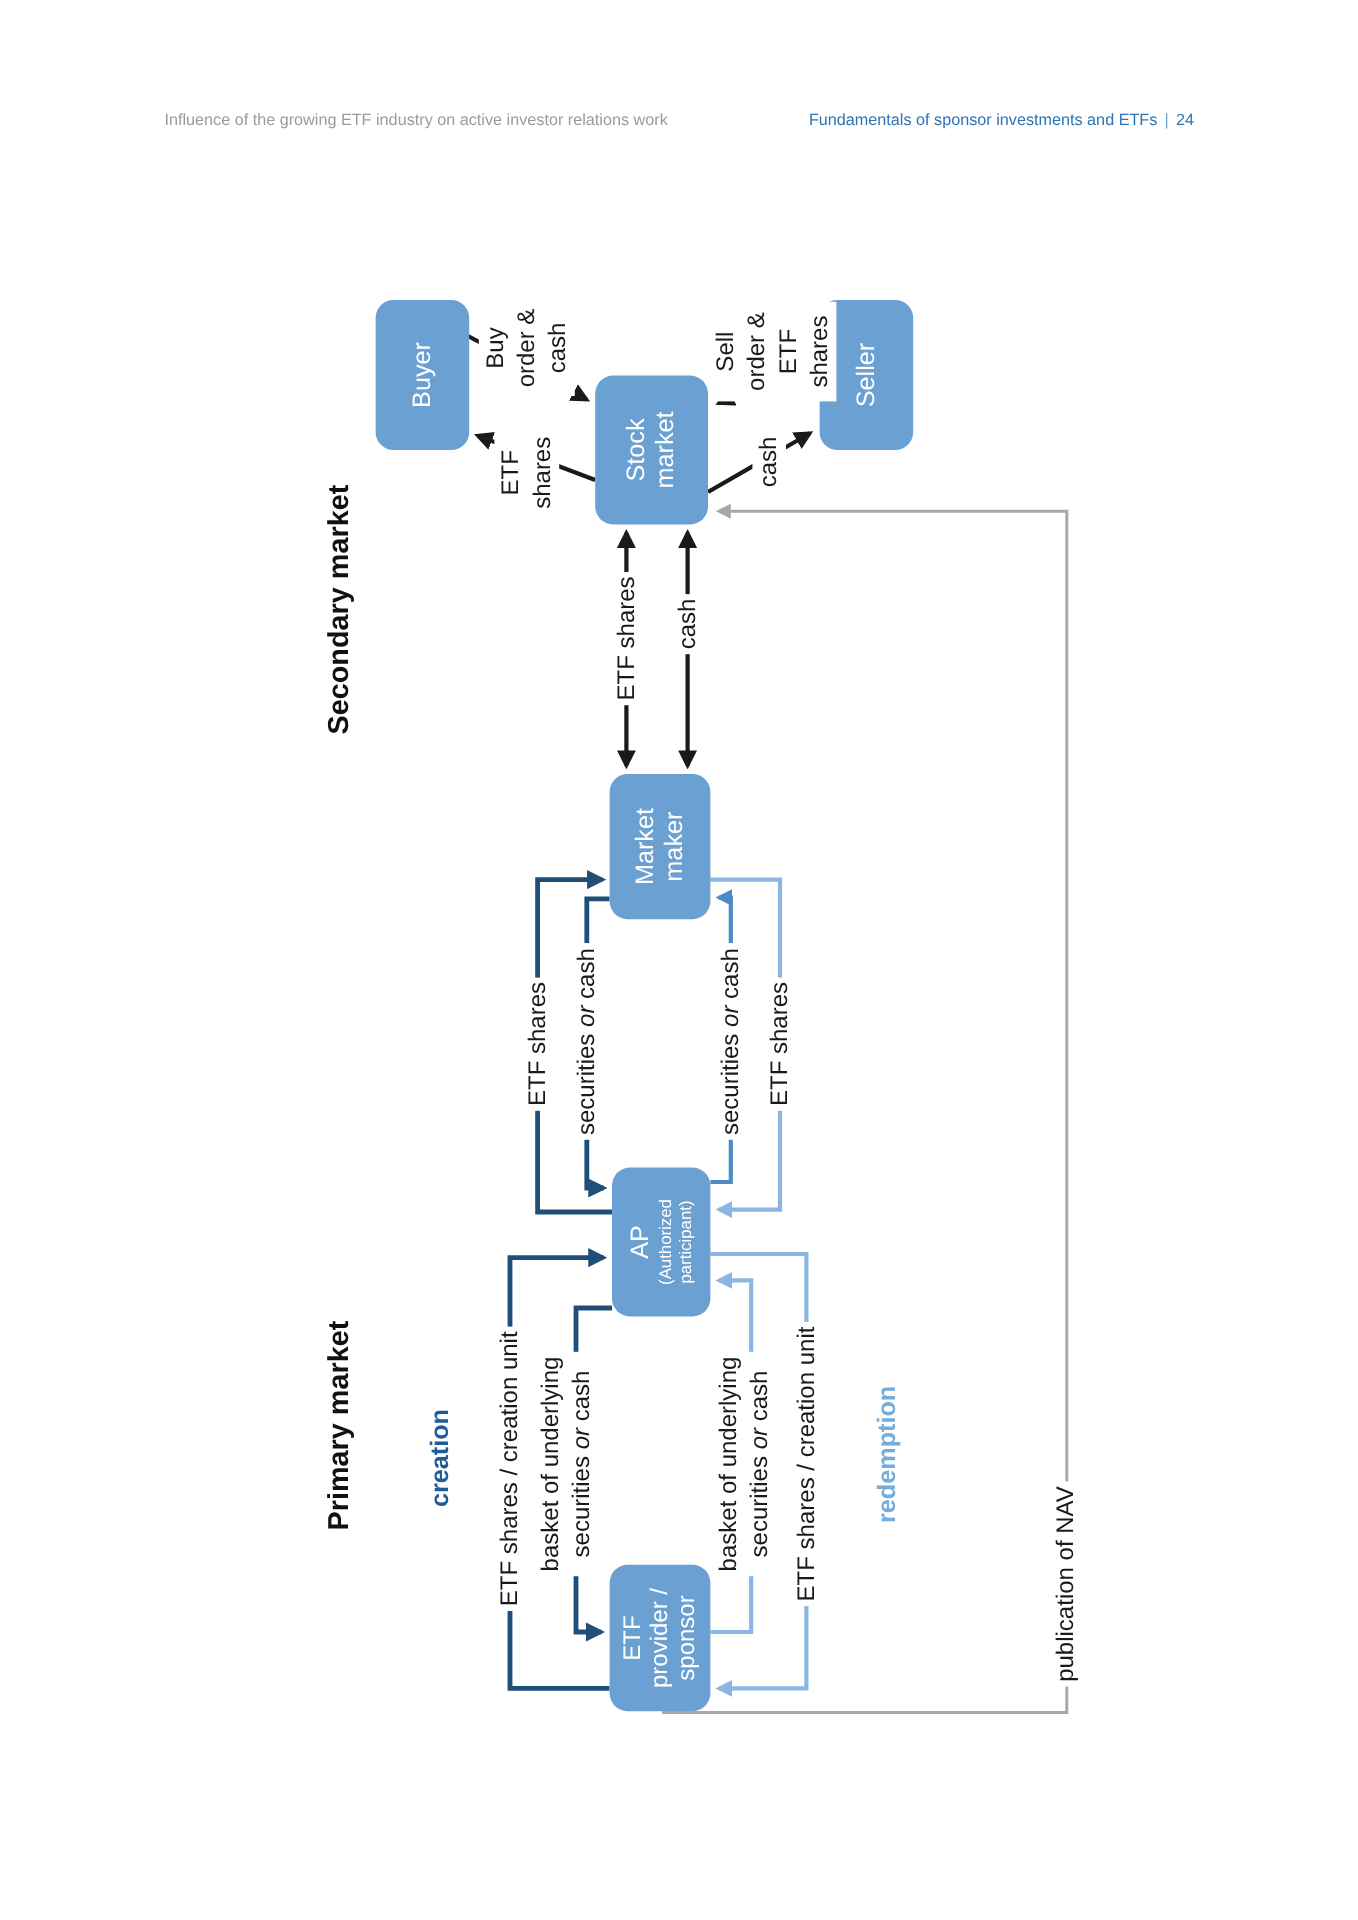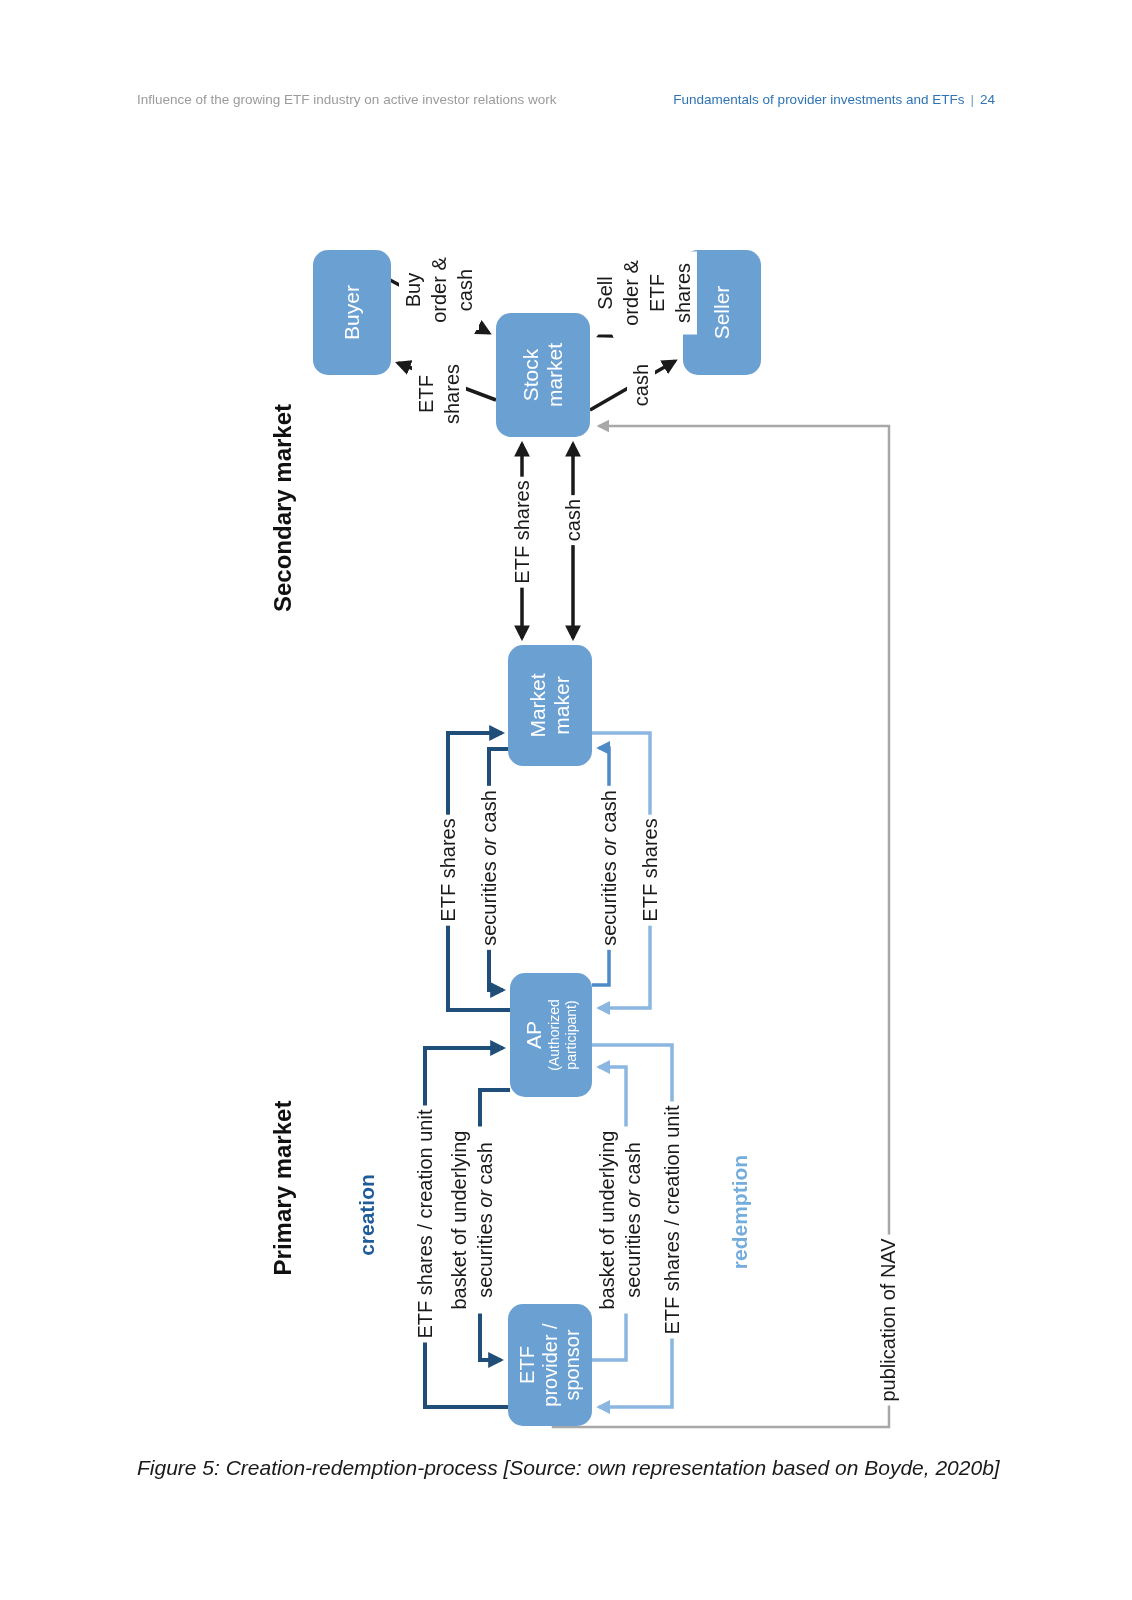--- a/index.html
+++ b/index.html
@@ -40,21 +40,21 @@
   .mk-light{fill:var(--redemption-arrow,#8AB6E1);}
   .mk-med{fill:var(--redemption-arrow-dark,#4D8AC6);}
   .mk-gray{fill:var(--gray-arrow,#A8A8A8);}
 </style>
 </head>
 <body>
 
 <div class="page">
 
   <div class="hdr-left">Influence of the growing ETF industry on active investor relations work</div>
-  <div class="hdr-right"><span>Fundamentals of provider investments and ETFs</span><span class="pg-div">|</span><span>24</span></div>
+  <div class="hdr-right"><span>Fundamentals of sponsor investments and ETFs</span><span class="pg-div">|</span><span>24</span></div>
 
   <div class="diagram-outer">
     <div class="diagram-inner">
 
       <svg width="1250" height="660" viewBox="0 0 1250 660">
         <defs>
           <marker id="mB" viewBox="0 0 10 10" refX="8" refY="5" markerWidth="4.5" markerHeight="4.5" orient="auto-start-reverse">
             <path d="M0,0 L10,5 L0,10 z" class="mk-black"></path>
           </marker>
           <marker id="mN" viewBox="0 0 10 10" refX="8" refY="5" markerWidth="4" markerHeight="4" orient="auto-start-reverse">
@@ -143,15 +143,14 @@
       <div class="lbl" style="left:236px;top:167px;">ETF shares / creation unit</div>
 
       <div class="lbl" style="left:240px;top:362px;"><span>basket of underlying</span><br><span>securities</span>&nbsp;<i>or</i>&nbsp;<span>cash</span></div>
       <div class="lbl" style="left:240px;top:414px;">ETF shares / creation unit</div>
 
       <div class="lbl" style="left:140px;top:630px;">publication of NAV</div>
 
     </div>
   </div>
 
-  <div class="caption">Figure 5: Creation-redemption-process [Source: own representation based on Boyde, 2020b]</div>
 
 </div>
 
 </body></html>

